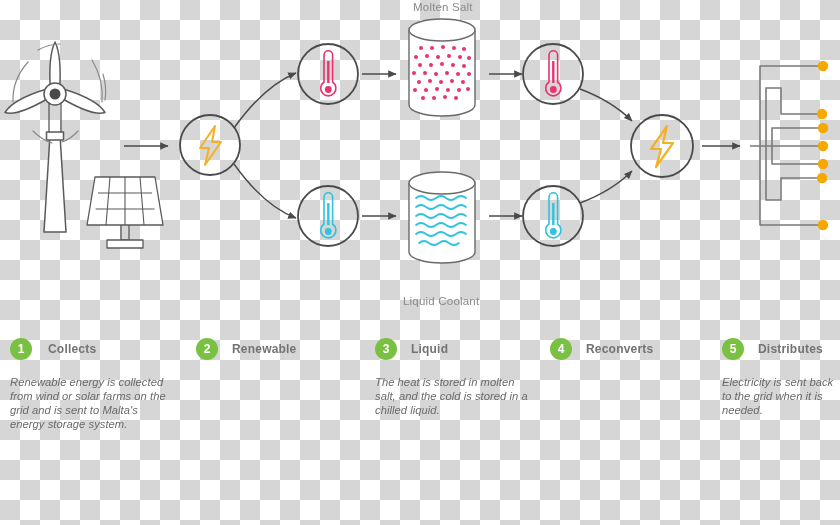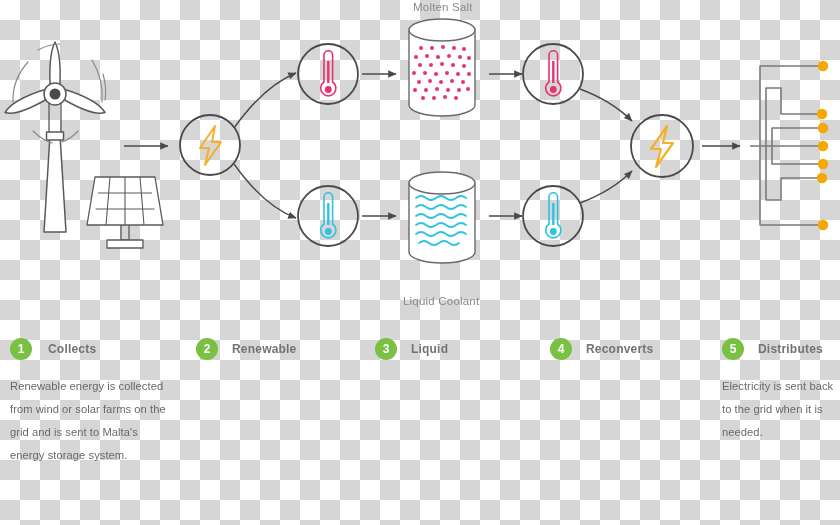--- a/index.html
+++ b/index.html
@@ -31,22 +31,23 @@
     background:#7ac143;color:#ffffff;
     font-size:12px;font-weight:bold;
     display:flex;align-items:center;justify-content:center;
     flex:0 0 auto;
   }
   .step-title{
     margin-left:14px;color:#737373;font-size:12px;font-weight:bold;
     letter-spacing:.2px;white-space:nowrap;
   }
   .step-body{
-    margin-top:13px;color:#6a6a6a;font-size:11.2px;line-height:23px;
+    margin-top:13px;color:#6a6a6a;font-size:11.2px;line-height:14px;
     letter-spacing:.05px;
+    font-style:italic;
   }
   #step-1{left:10px;width:163px;}
   #step-1 .step-title{margin-left:16px;}
   #step-2{left:196px;width:163px;}
   #step-3{left:375px;width:160px;}
   #step-4{left:550px;width:152px;}
   #step-5{left:722px;width:116px;}
 </style>
 </head>
 <body>
@@ -257,20 +258,21 @@
         <div class="badge">2</div>
         <div class="step-title">Renewable</div>
       </div>
     </div>
 
     <div class="step" id="step-3">
       <div class="step-head">
         <div class="badge">3</div>
         <div class="step-title">Liquid</div>
       </div>
+      <div class="step-body">The heat is stored in molten salt, and the cold is stored in a chilled liquid.</div>
     </div>
 
     <div class="step" id="step-4">
       <div class="step-head">
         <div class="badge">4</div>
         <div class="step-title">Reconverts</div>
       </div>
     </div>
 
     <div class="step" id="step-5">

